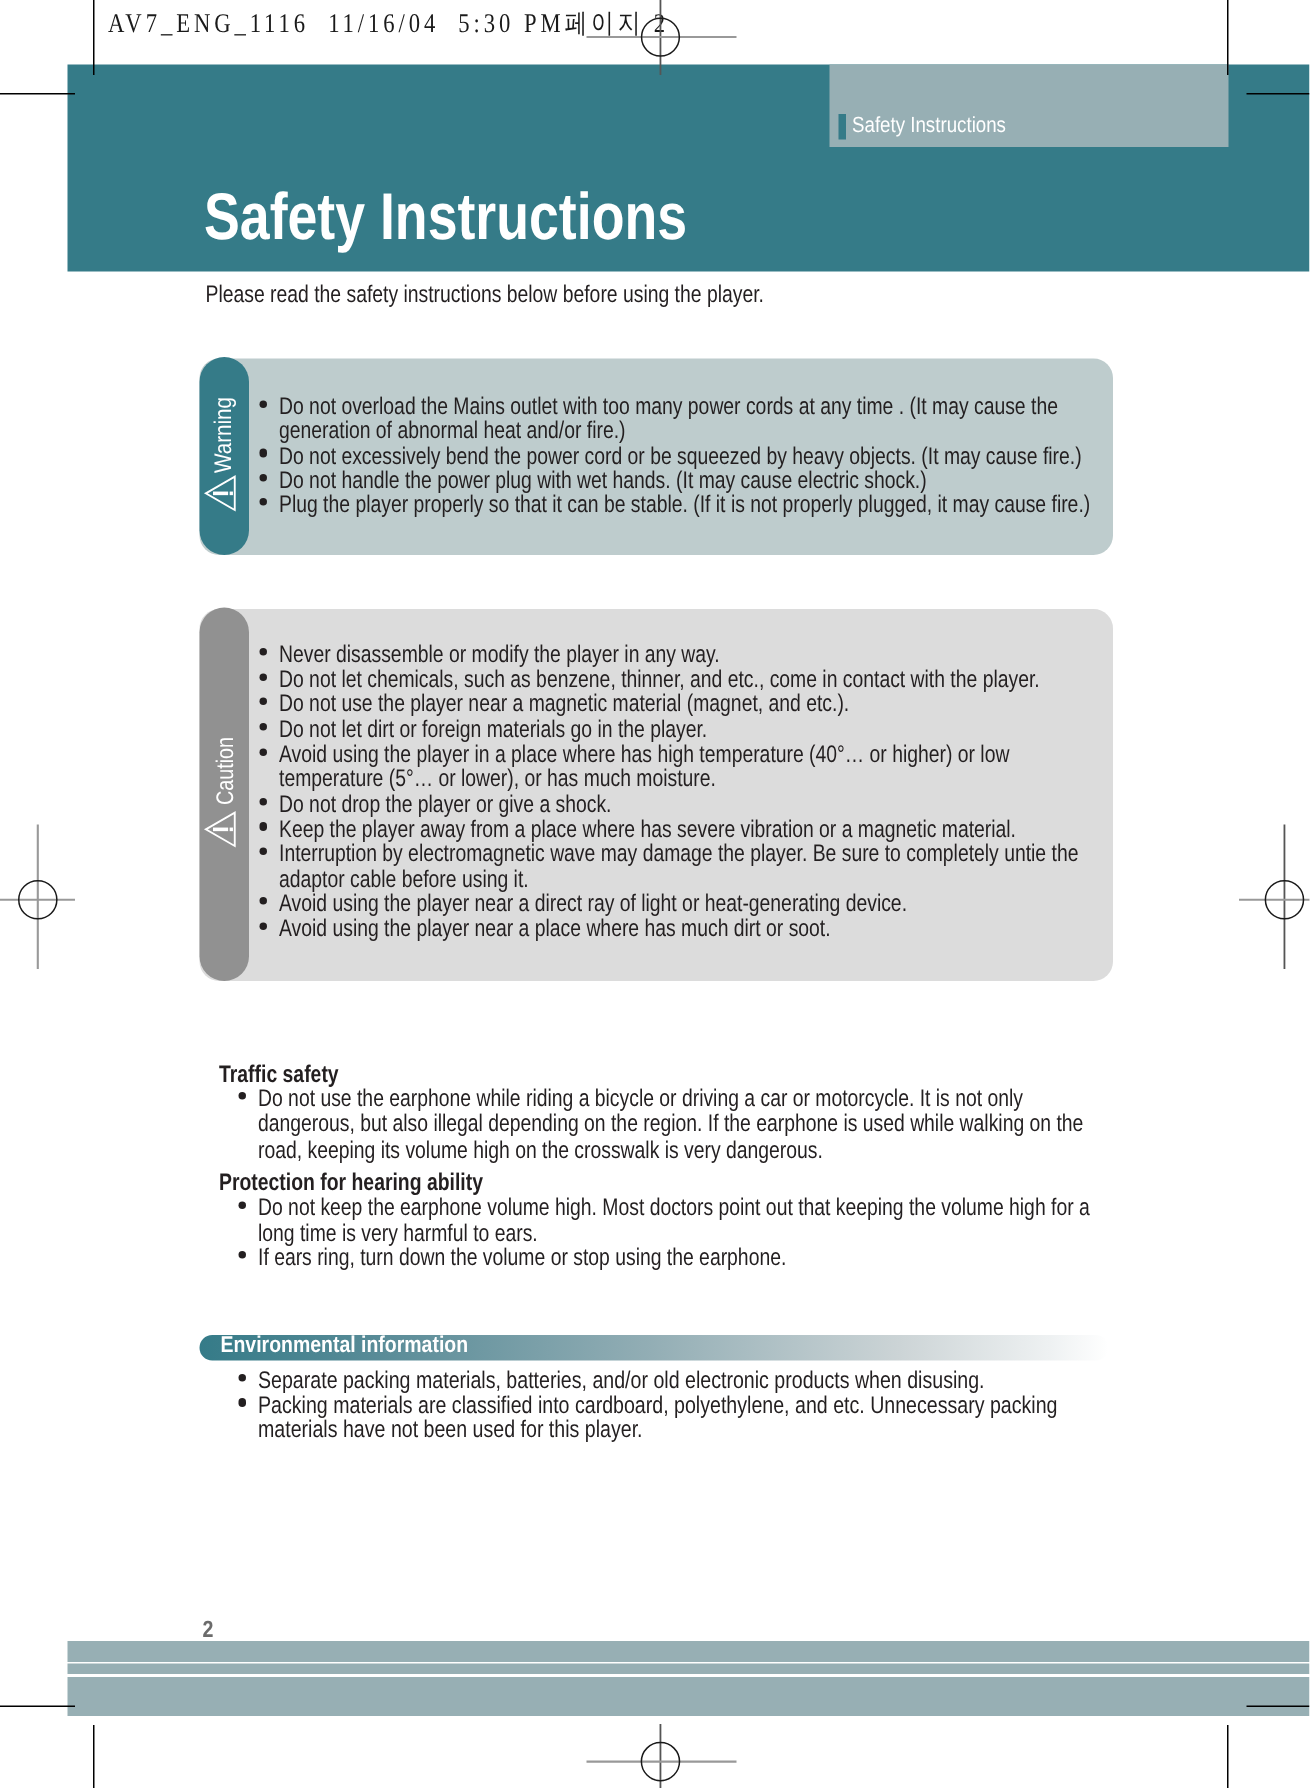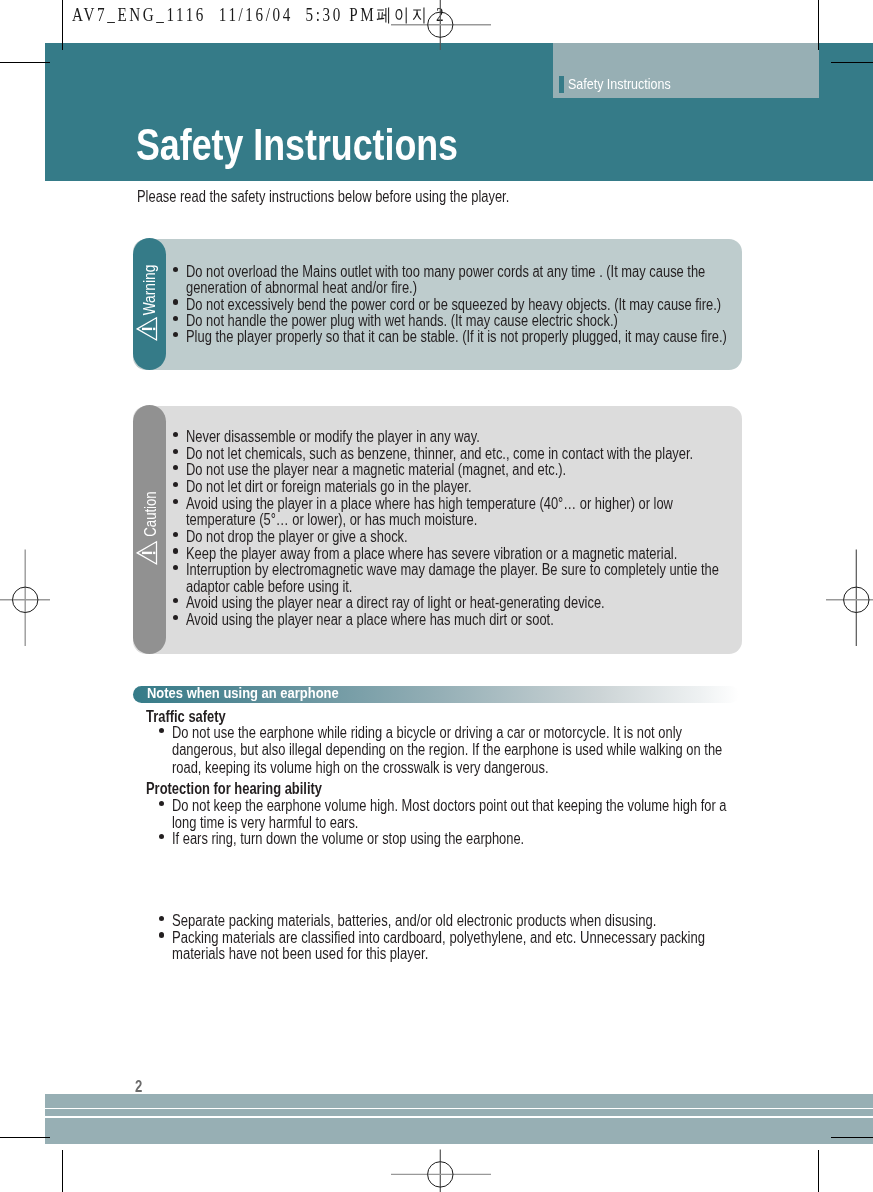--- a/index.html
+++ b/index.html
@@ -166,23 +166,20 @@
           <div class="dot" style="left: 40px; top: 192.3px; width: 5.2px; height: 5.2px;"></div>
           <div class="ln" style="left: 53px; top: 189.4px;">Avoid using the player near a direct ray of light or heat-generating device.</div>
         </div>
         <div class="bul">
           <div class="dot" style="left: 40px; top: 208.93px; width: 5.2px; height: 5.2px;"></div>
           <div class="ln" style="left: 53px; top: 206.03px;">Avoid using the player near a place where has much dirt or soot.</div>
         </div>
       </div>
   </div>
 
-  <div class="secbar" style="left:133.1px;top:685.9px;width:606px;">
-    <span>Notes when using an earphone</span>
-  </div>
   <div class="subhead" style="left:146px;top:708.5px;">Traffic safety</div>
   <div id="earphone-g0">
       <div class="bul">
         <div class="dot" style="left: 145px; top: 727.8px; width: 5.2px; height: 5.2px;"></div>
         <div class="ln" style="left: 158px; top: 724.9px;">Do not use the earphone while riding a bicycle or driving a car or motorcycle. It is not only</div>
         <div class="ln" style="left: 158px; top: 742.2px;">dangerous, but also illegal depending on the region. If the earphone is used while walking on the</div>
         <div class="ln" style="left: 158px; top: 759.5px;">road,  keeping its volume high on the crosswalk is very dangerous.</div>
       </div>
     </div>
   <div class="subhead" style="left:146px;top:780.9px;">Protection for hearing ability</div>
@@ -191,20 +188,23 @@
         <div class="dot" style="left: 145px; top: 800.8px; width: 5.2px; height: 5.2px;"></div>
         <div class="ln" style="left: 158px; top: 797.9px;">Do not keep the earphone volume high. Most doctors point out that keeping the volume high for a</div>
         <div class="ln" style="left: 158px; top: 814.65px;">long time is very harmful to ears.</div>
       </div>
       <div class="bul">
         <div class="dot" style="left: 145px; top: 834.3px; width: 5.2px; height: 5.2px;"></div>
         <div class="ln" style="left: 158px; top: 831.4px;">If ears ring, turn down the volume or stop using the earphone.</div>
       </div>
     </div>
 
+  <div class="secbar" style="left:133.1px;top:889.7px;width:606px;">
+    <span>Environmental information</span>
+  </div>
   <div id="env-list">
       <div class="bul">
         <div class="dot" style="left: 145px; top: 915.6px; width: 5.2px; height: 5.2px;"></div>
         <div class="ln" style="left: 158px; top: 912.7px; transform: scaleX(0.8165);">Separate packing materials, batteries, and/or old electronic products when disusing.</div>
       </div>
       <div class="bul">
         <div class="dot" style="left: 145px; top: 932.45px; width: 5.2px; height: 5.2px;"></div>
         <div class="ln" style="left: 158px; top: 929.55px; transform: scaleX(0.8165);">Packing materials are classified into cardboard, polyethylene, and etc. Unnecessary packing</div>
         <div class="ln" style="left: 158px; top: 946.4px; transform: scaleX(0.8165);">materials have not been used for this player.</div>
       </div>

